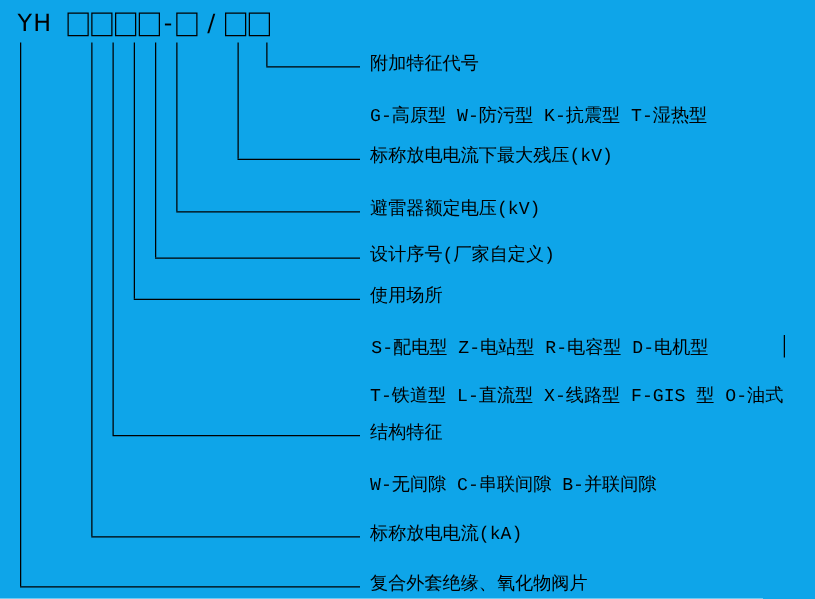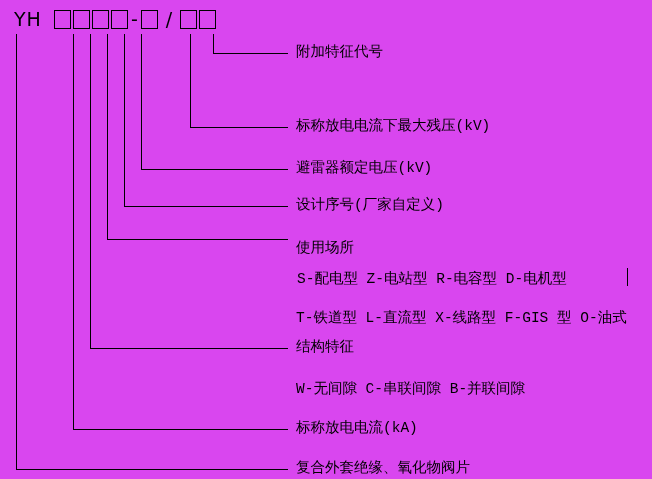--- a/index.html
+++ b/index.html
@@ -4,21 +4,21 @@
 <style>
   html, body {
     margin: 0;
     padding: 0;
     background: #ffffff;
   }
   #page {
     position: relative;
     width: 652px;
     height: 479px;
-    background: #d946ef;
+    background: #0ea5e9;
     font-family: "DejaVu Sans", "Liberation Sans", sans-serif;
     color: #000000;
     overflow: hidden;
   }
   
   .code-line {
     position: absolute;
     left: 14px;
     top: 4px;
     height: 30px;
@@ -106,24 +106,25 @@
   <div class="vline" style="left:141px; top:34px; height:135px;"></div>
   <div class="hline" style="left:141px; top:169px; width:147px;"></div>
 
   <div class="vline" style="left:190px; top:34px; height:93px;"></div>
   <div class="hline" style="left:190px; top:127px; width:98px;"></div>
 
   <div class="vline" style="left:213px; top:34px; height:19px;"></div>
   <div class="hline" style="left:213px; top:53px; width:75px;"></div>
 
   <div class="lbl" style="left:296px; top:44px;">附加特征代号</div>
+  <div class="lbl" style="left:296px; top:86px;">G-高原型  W-防污型 K-抗震型 T-湿热型</div>
   <div class="lbl" style="left:296px; top:160px;">避雷器额定电压(kV)</div>
   <div class="lbl" style="left:296px; top:118px;">标称放电电流下最大残压(kV)</div>
   <div class="lbl" style="left:296px; top:197px;">设计序号(厂家自定义)</div>
-  <div class="lbl" style="left:296px; top:240px;">使用场所</div>
+  <div class="lbl" style="left:296px; top:230px;">使用场所</div>
   <div class="lbl" style="left:297px; top:271px;">S-配电型 Z-电站型 R-电容型 D-电机型</div>
   <div class="lbl" style="left:296px; top:310px;">T-铁道型 L-直流型 X-线路型 F-GIS 型 O-油式</div>
   <div class="lbl" style="left:296px; top:339px;">结构特征</div>
   <div class="lbl" style="left:296px; top:420px;">标称放电电流(kA)</div>
   <div class="lbl" style="left:296px; top:381px;">W-无间隙 C-串联间隙 B-并联间隙</div>
   <div class="lbl" style="left:296px; top:460px;">复合外套绝缘、氧化物阀片</div>
 
   <div class="vline" style="left:627px; top:268px; height:18px;"></div>
 
 </div>

